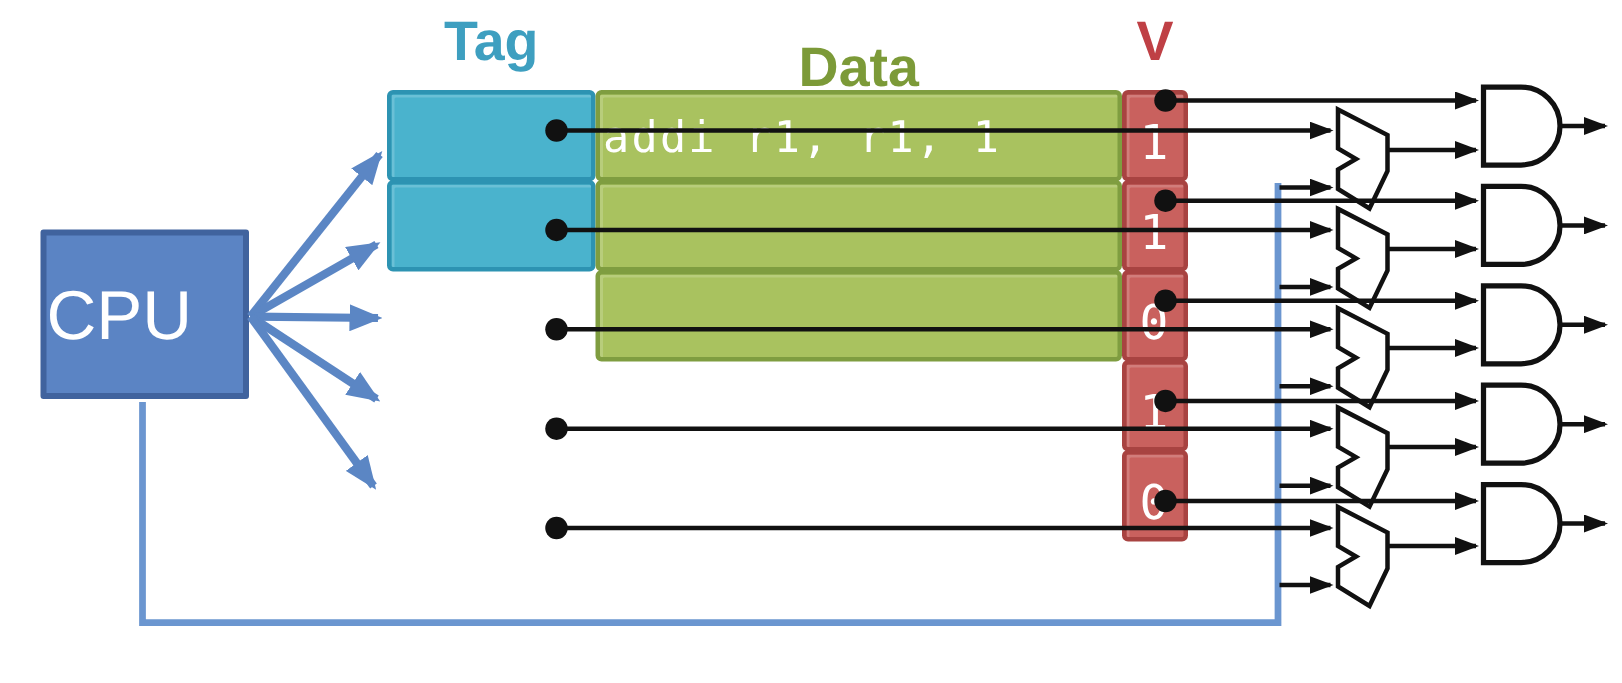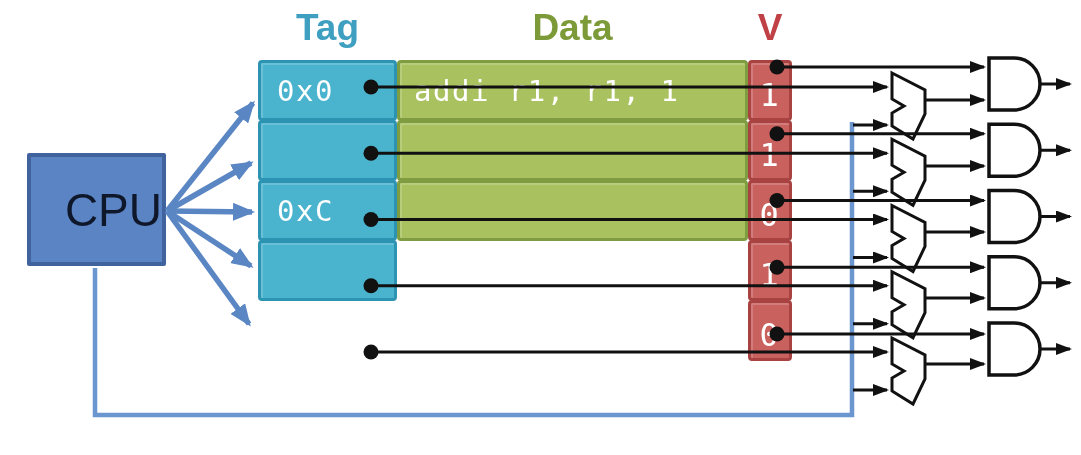--- a/index.html
+++ b/index.html
@@ -1,58 +1,56 @@
 <!DOCTYPE html>
 <html style="--tag-fill: #4ab3cd; --tag-border: #2d93b2; --tag-header-text: #3e9fc0; --data-fill: #a9c25f; --data-border: #7f9d40; --data-header-text: #7c9a38; --valid-fill: #c9615e; --valid-border: #a84341; --valid-header-text: #bf4045; --cpu-fill: #5b84c4; --cpu-border: #40639e; --cpu-arrow: #5b86c4; --feedback-line: #6b96d0; --circuit: #111111; --cell-text: #ffffff; --gate-fill: #ffffff;"><head>
 <meta charset="utf-8">
 <style>
   html,body{margin:0;padding:0;background:#fff;}
   .stage{position:relative;width:1081px;height:455px;background:#fff;overflow:hidden;
          font-family:"Liberation Sans",sans-serif;}
   .hdr{position:absolute;top:4px;height:48px;display:flex;align-items:center;justify-content:center;
        font-weight:bold;font-size:37px;letter-spacing:0;}
   #hdr-tag{left:258px;width:139px;color:var(--tag-header-text);}
-  #hdr-data{left:397px;width:351px;color:var(--data-header-text);}
+  #hdr-data{left:397px;width:351px;color:var(--data-header-text);margin-top:17px;}
   #hdr-v{left:748px;width:44px;color:var(--valid-header-text);}
   .col{position:absolute;top:60px;}
   #col-tag{left:258px;width:139px;}
   #col-data{left:397px;width:351px;}
   #col-v{left:748px;width:44px;}
   .cell{box-sizing:border-box;height:61px;margin-top:-1px;border-radius:4px;
         display:flex;align-items:center;white-space:nowrap;overflow:visible;
         color:var(--cell-text);font-family:"DejaVu Sans Mono",monospace;
         font-size:29px;letter-spacing:1.5px;
         box-shadow:inset 2px 2px 0 rgba(255,255,255,.18);}
   .cell:first-child{margin-top:0;}
   .cell.tag{background:var(--tag-fill);border:3px solid var(--tag-border);padding-left:16px;}
-  .cell.data{background:var(--data-fill);border:3px solid var(--data-border);padding-left:14px;}
+  .cell.data{background:var(--data-fill);border:3px solid var(--data-border);padding-left:2px;}
   .cell.valid{background:var(--valid-fill);border:3px solid var(--valid-border);
               justify-content:center;font-size:32px;padding-top:9px;}
   .cpu{position:absolute;left:27px;top:153px;width:139px;height:113px;box-sizing:border-box;
        background:var(--cpu-fill);border:4px solid var(--cpu-border);border-radius:2px;
-       display:flex;align-items:center;justify-content:flex-end;
-       color:#0f172a;font-size:46px;}
+       display:flex;align-items:center;justify-content:flex-start;
+       color:#ffffff;font-size:46px;}
   #circuit{position:absolute;left:0;top:0;}
 </style>
 </head>
 <body>
 
 <div class="stage">
   <div class="hdr" id="hdr-tag">Tag</div>
   <div class="hdr" id="hdr-data">Data</div>
   <div class="hdr" id="hdr-v">V</div>
 
   <div class="cpu">
     <span>CPU</span>
   </div>
 
   <div class="col" id="col-tag">
-      <div class="cell tag">0x0</div>
       <div class="cell tag"></div>
-      <div class="cell tag">0xC</div>
       <div class="cell tag"></div>
     </div>
   <div class="col" id="col-data">
       <div class="cell data">addi r1, r1, 1</div>
       <div class="cell data"></div>
       <div class="cell data"></div>
     </div>
   <div class="col" id="col-v">
       <div class="cell valid">1</div>
       <div class="cell valid">1</div>

